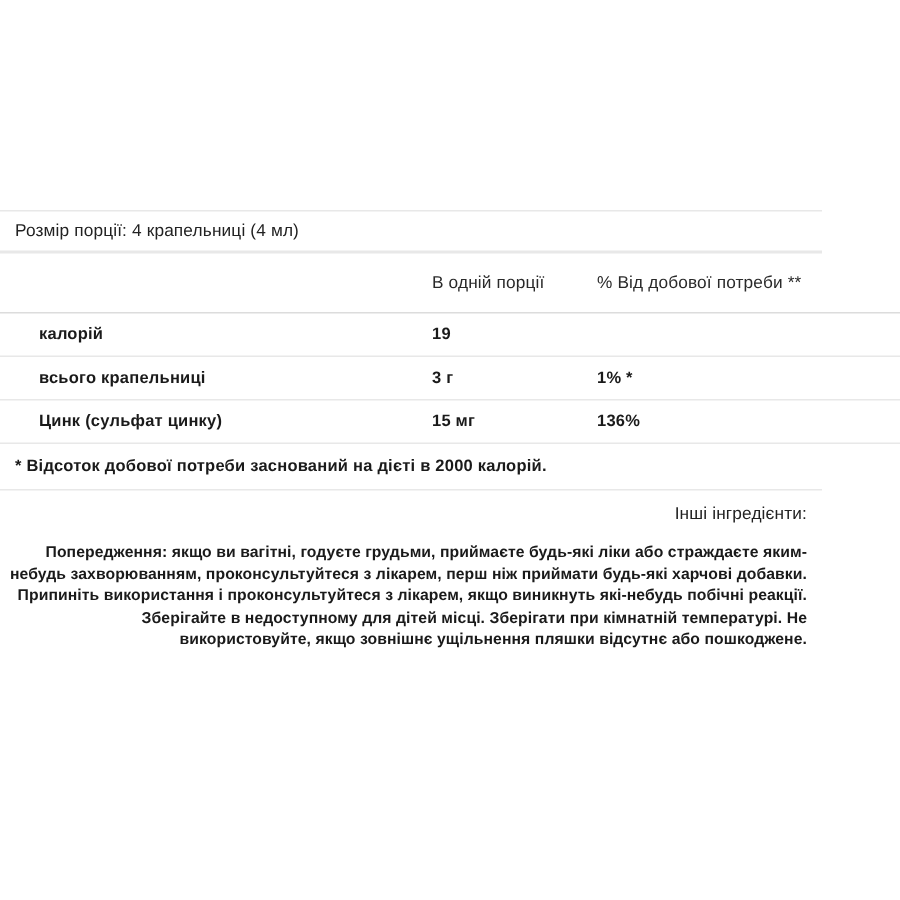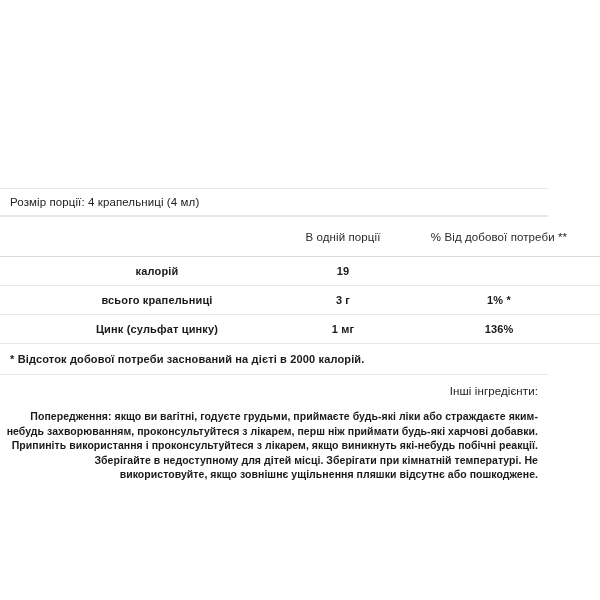--- a/index.html
+++ b/index.html
@@ -15,21 +15,20 @@
     font-family: "Liberation Sans", "DejaVu Sans", sans-serif;
     color: #1c1c1c;
     -webkit-font-smoothing: antialiased;
   }
 
   .panel {
     position: absolute;
     left: 0;
     top: 0;
     width: 548px;
-    margin-top: 48px;
   }
 
   
   .hr {
     height: 1px;
     width: 100%;
     background: #e8e8e8;
     font-size: 0;
     line-height: 0;
   }
@@ -47,21 +46,21 @@
 
   
   .nf-table {
     width: 100%;
     border-collapse: collapse;
     table-layout: fixed;
   }
   .nf-table th,
   .nf-table td {
     padding: 0;
-    text-align: center;
+    text-align: left;
     vertical-align: middle;
   }
   .col-name   { width: 288px; }
   .col-amount { width: 110px; }
   .col-dv     { width: 202px; }
 
   .nf-head th {
     height: 39px;
     font-size: 11.5px;
     font-weight: 400;
@@ -168,21 +167,21 @@
         <td class="col-amount">3 г</td>
         <td class="col-dv">1% *</td>
       </tr>
 
       <tr class="row-sep">
         <td colspan="3"></td>
       </tr>
 
       <tr class="nf-row">
         <td class="col-name">Цинк (сульфат цинку)</td>
-        <td class="col-amount">1 мг</td>
+        <td class="col-amount">15 мг</td>
         <td class="col-dv">136%</td>
       </tr>
 
       <tr class="row-sep">
         <td colspan="3"></td>
       </tr>
     </tbody>
   </table>
 
   <div class="note">* Відсоток добової потреби заснований на дієті в 2000 калорій.</div>

